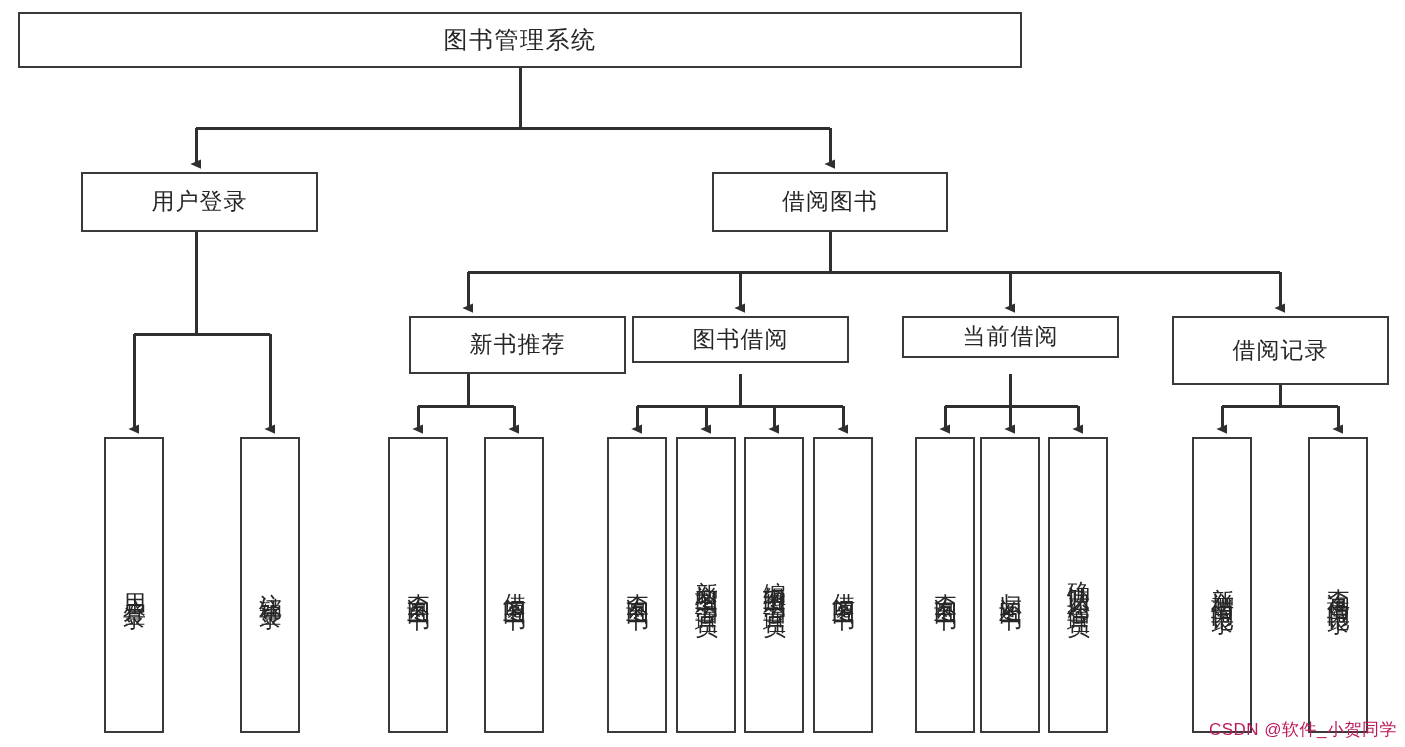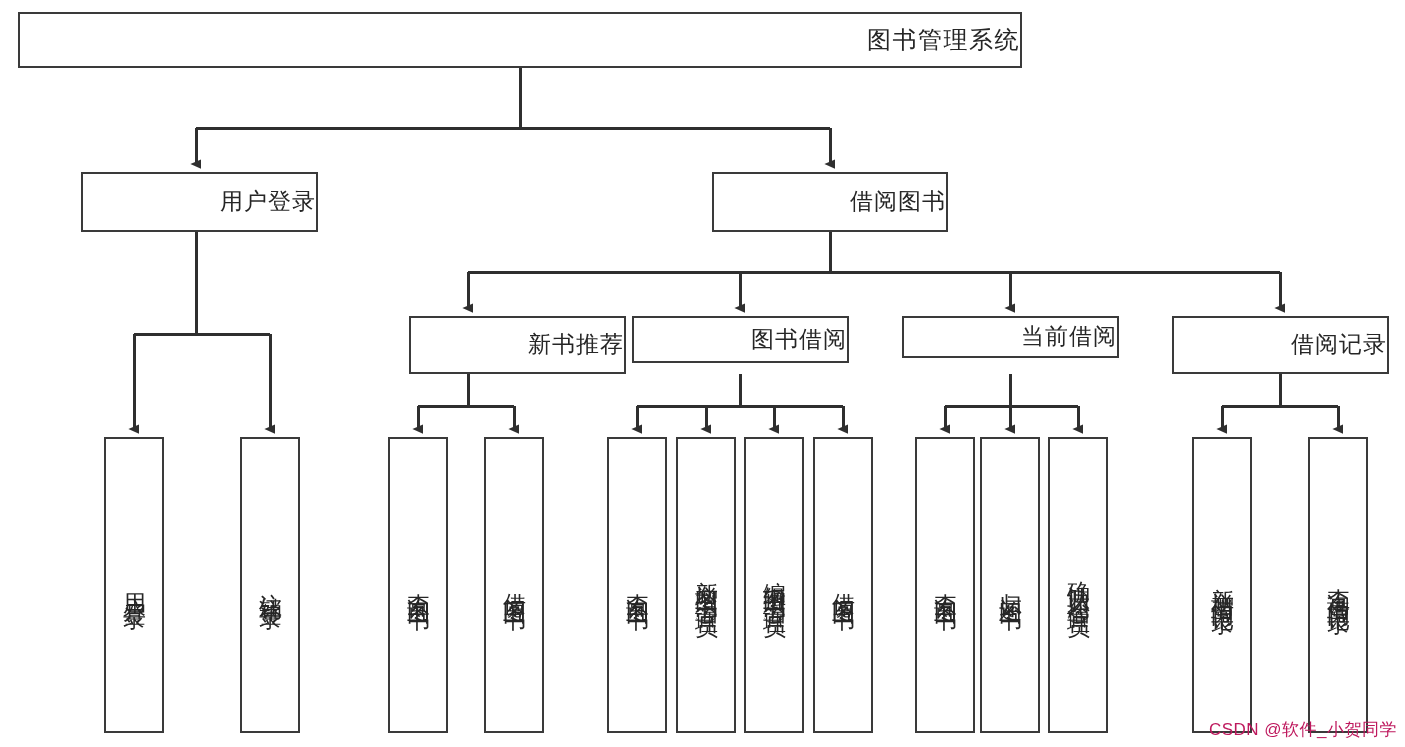--- a/index.html
+++ b/index.html
@@ -21,21 +21,21 @@
     height:747px;
     pointer-events:none;
   }
   .node{
     position:absolute;
     box-sizing:border-box;
     background:#ffffff;
     border:2.5px solid #3a3a3a;
     display:flex;
     align-items:center;
-    justify-content:flex-end;
+    justify-content:center;
     text-align:center;
     line-height:1.12;
     color:#262626;
   }
   .node.h{
     font-size:23px;
     letter-spacing:1px;
   }
   .node.root{
     font-size:24px;
@@ -144,21 +144,21 @@
   </div>
 
   <div class="node h" style="left:632px; top:316px; width:217px; height:47px;">
     <span class="lbl">图书借阅</span>
   </div>
 
   <div class="node h" style="left:902px; top:316px; width:217px; height:42px;">
     <span class="lbl">当前借阅</span>
   </div>
 
-  <div class="node h" style="left:1172px; top:316px; width:217px; height:58px;">
+  <div class="node h" style="left:1172px; top:316px; width:217px; height:69px;">
     <span class="lbl">借阅记录</span>
   </div>
 
   <div class="node v" style="left:104px; top:437px; width:60px; height:296px;">
     <span class="lbl">用户登录</span>
   </div>
   <div class="node v" style="left:240px; top:437px; width:60px; height:296px;">
     <span class="lbl">注销登录</span>
   </div>
 

